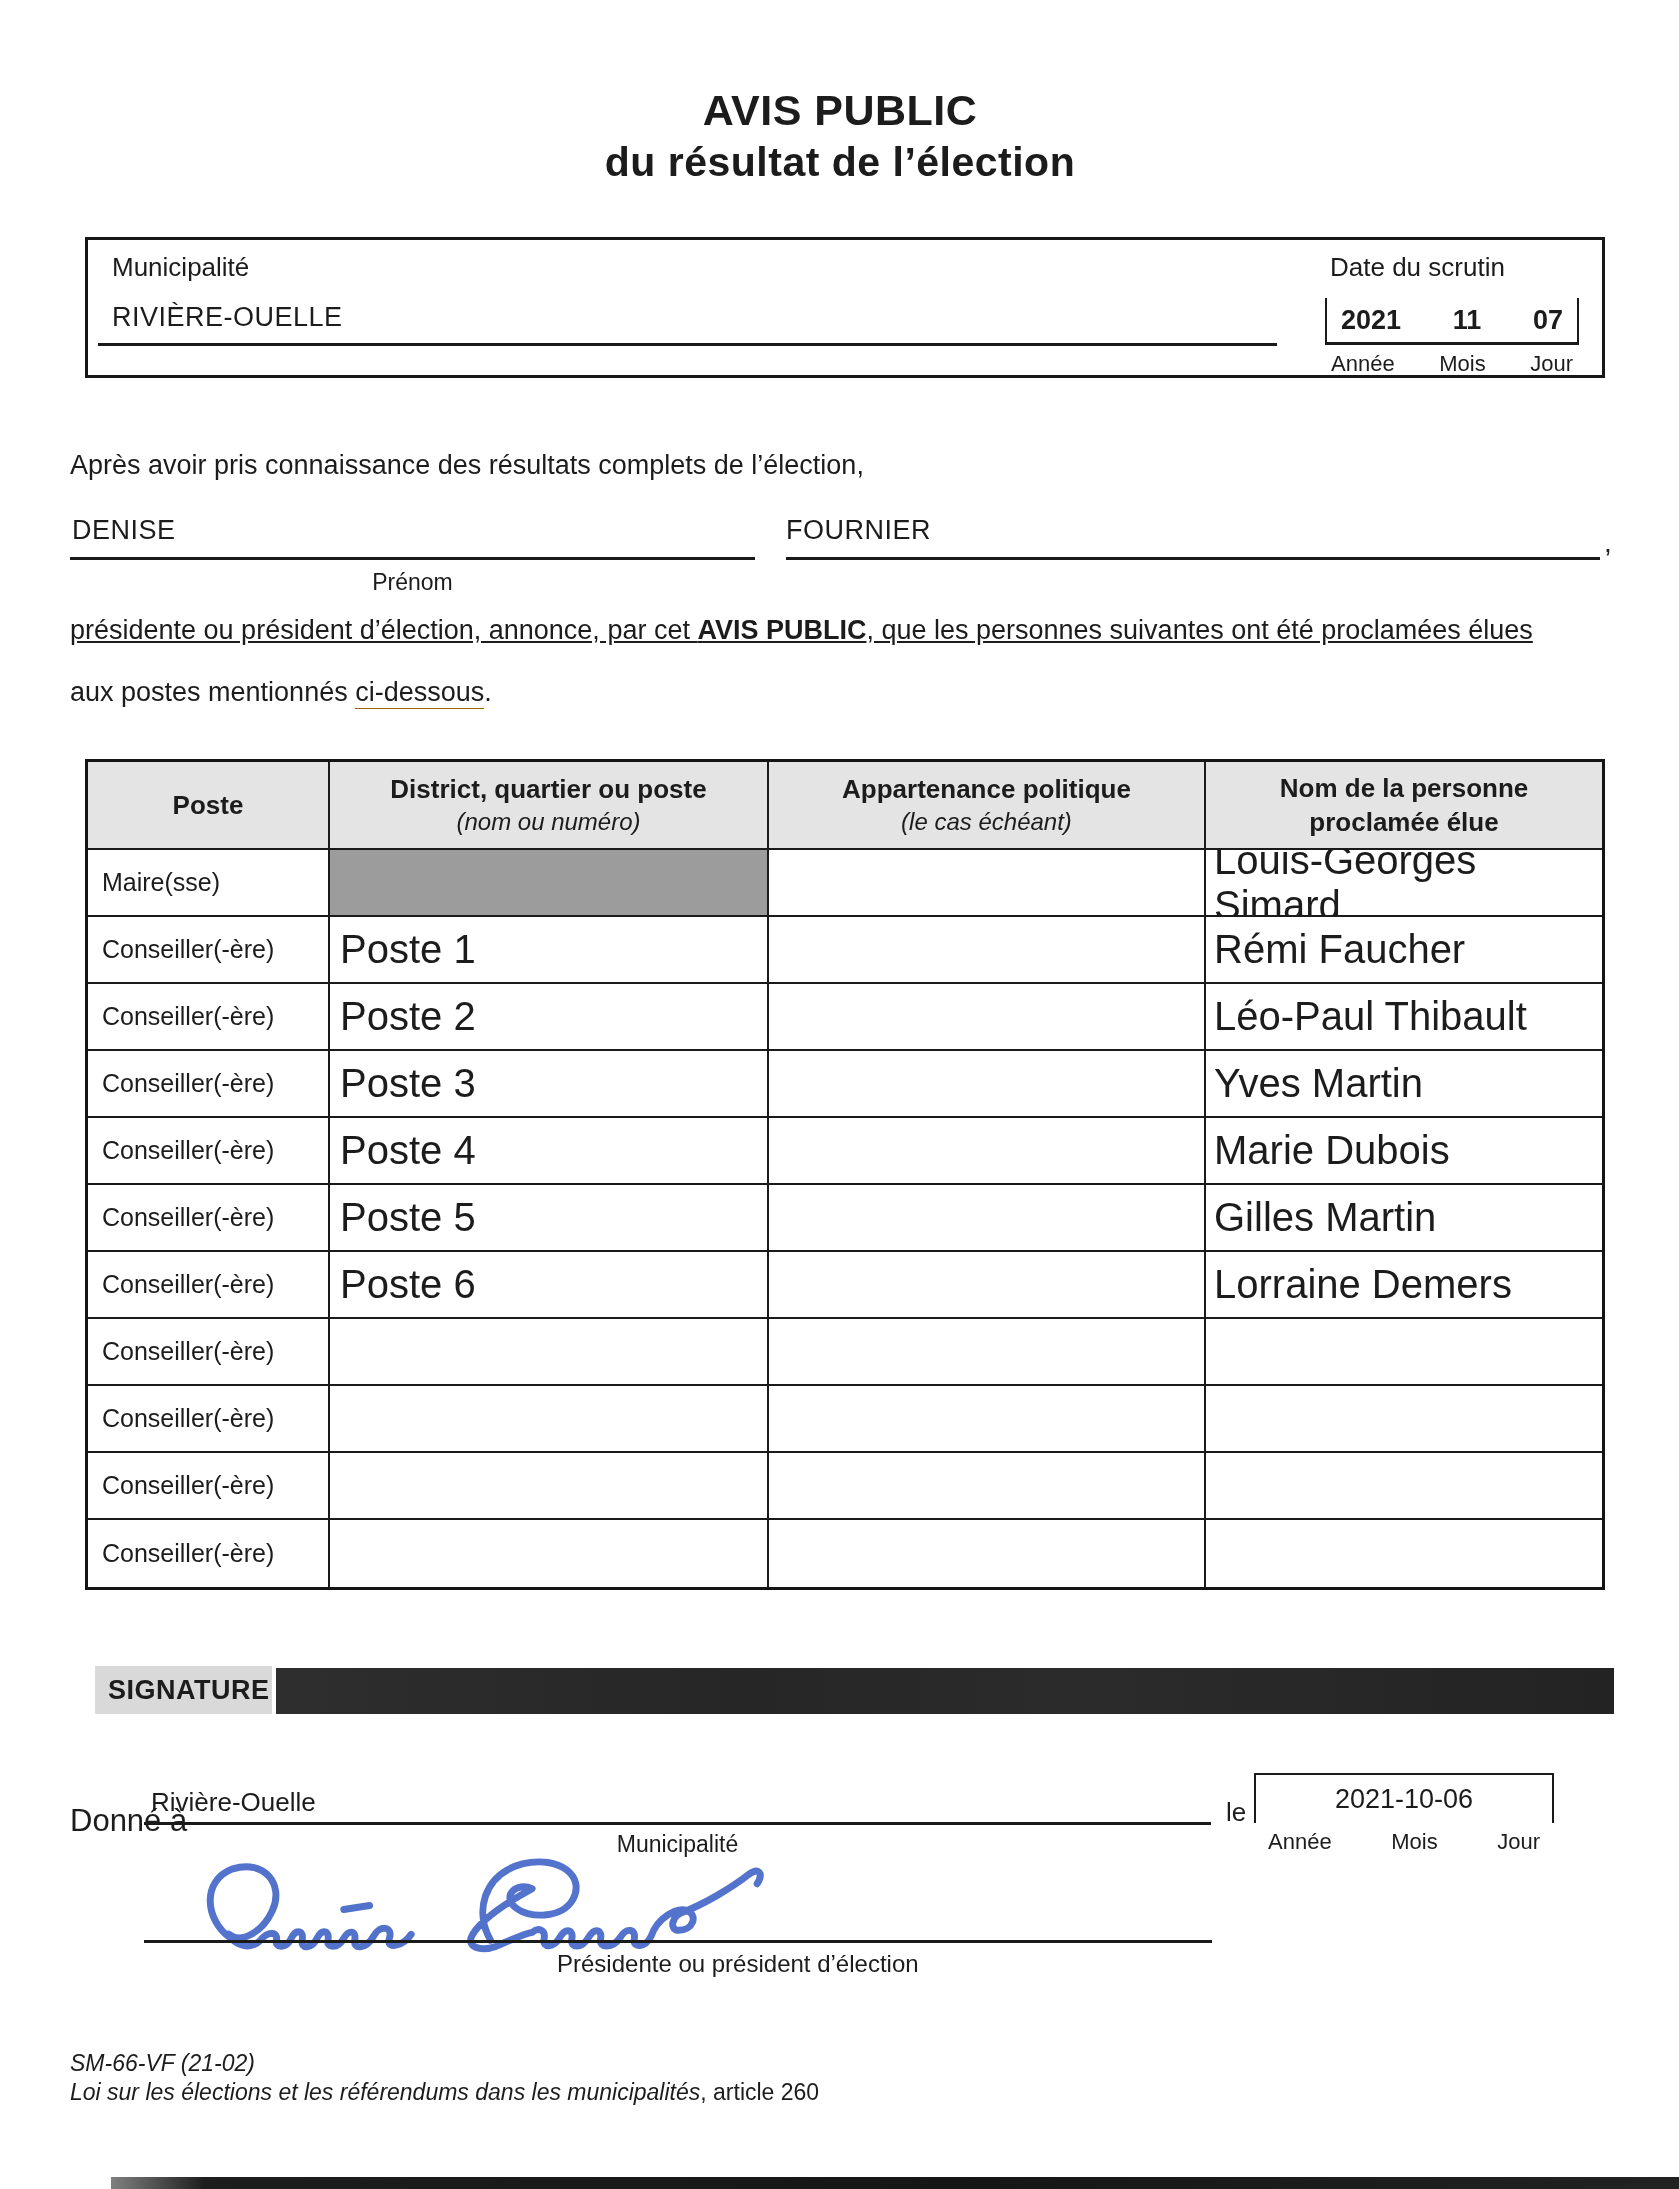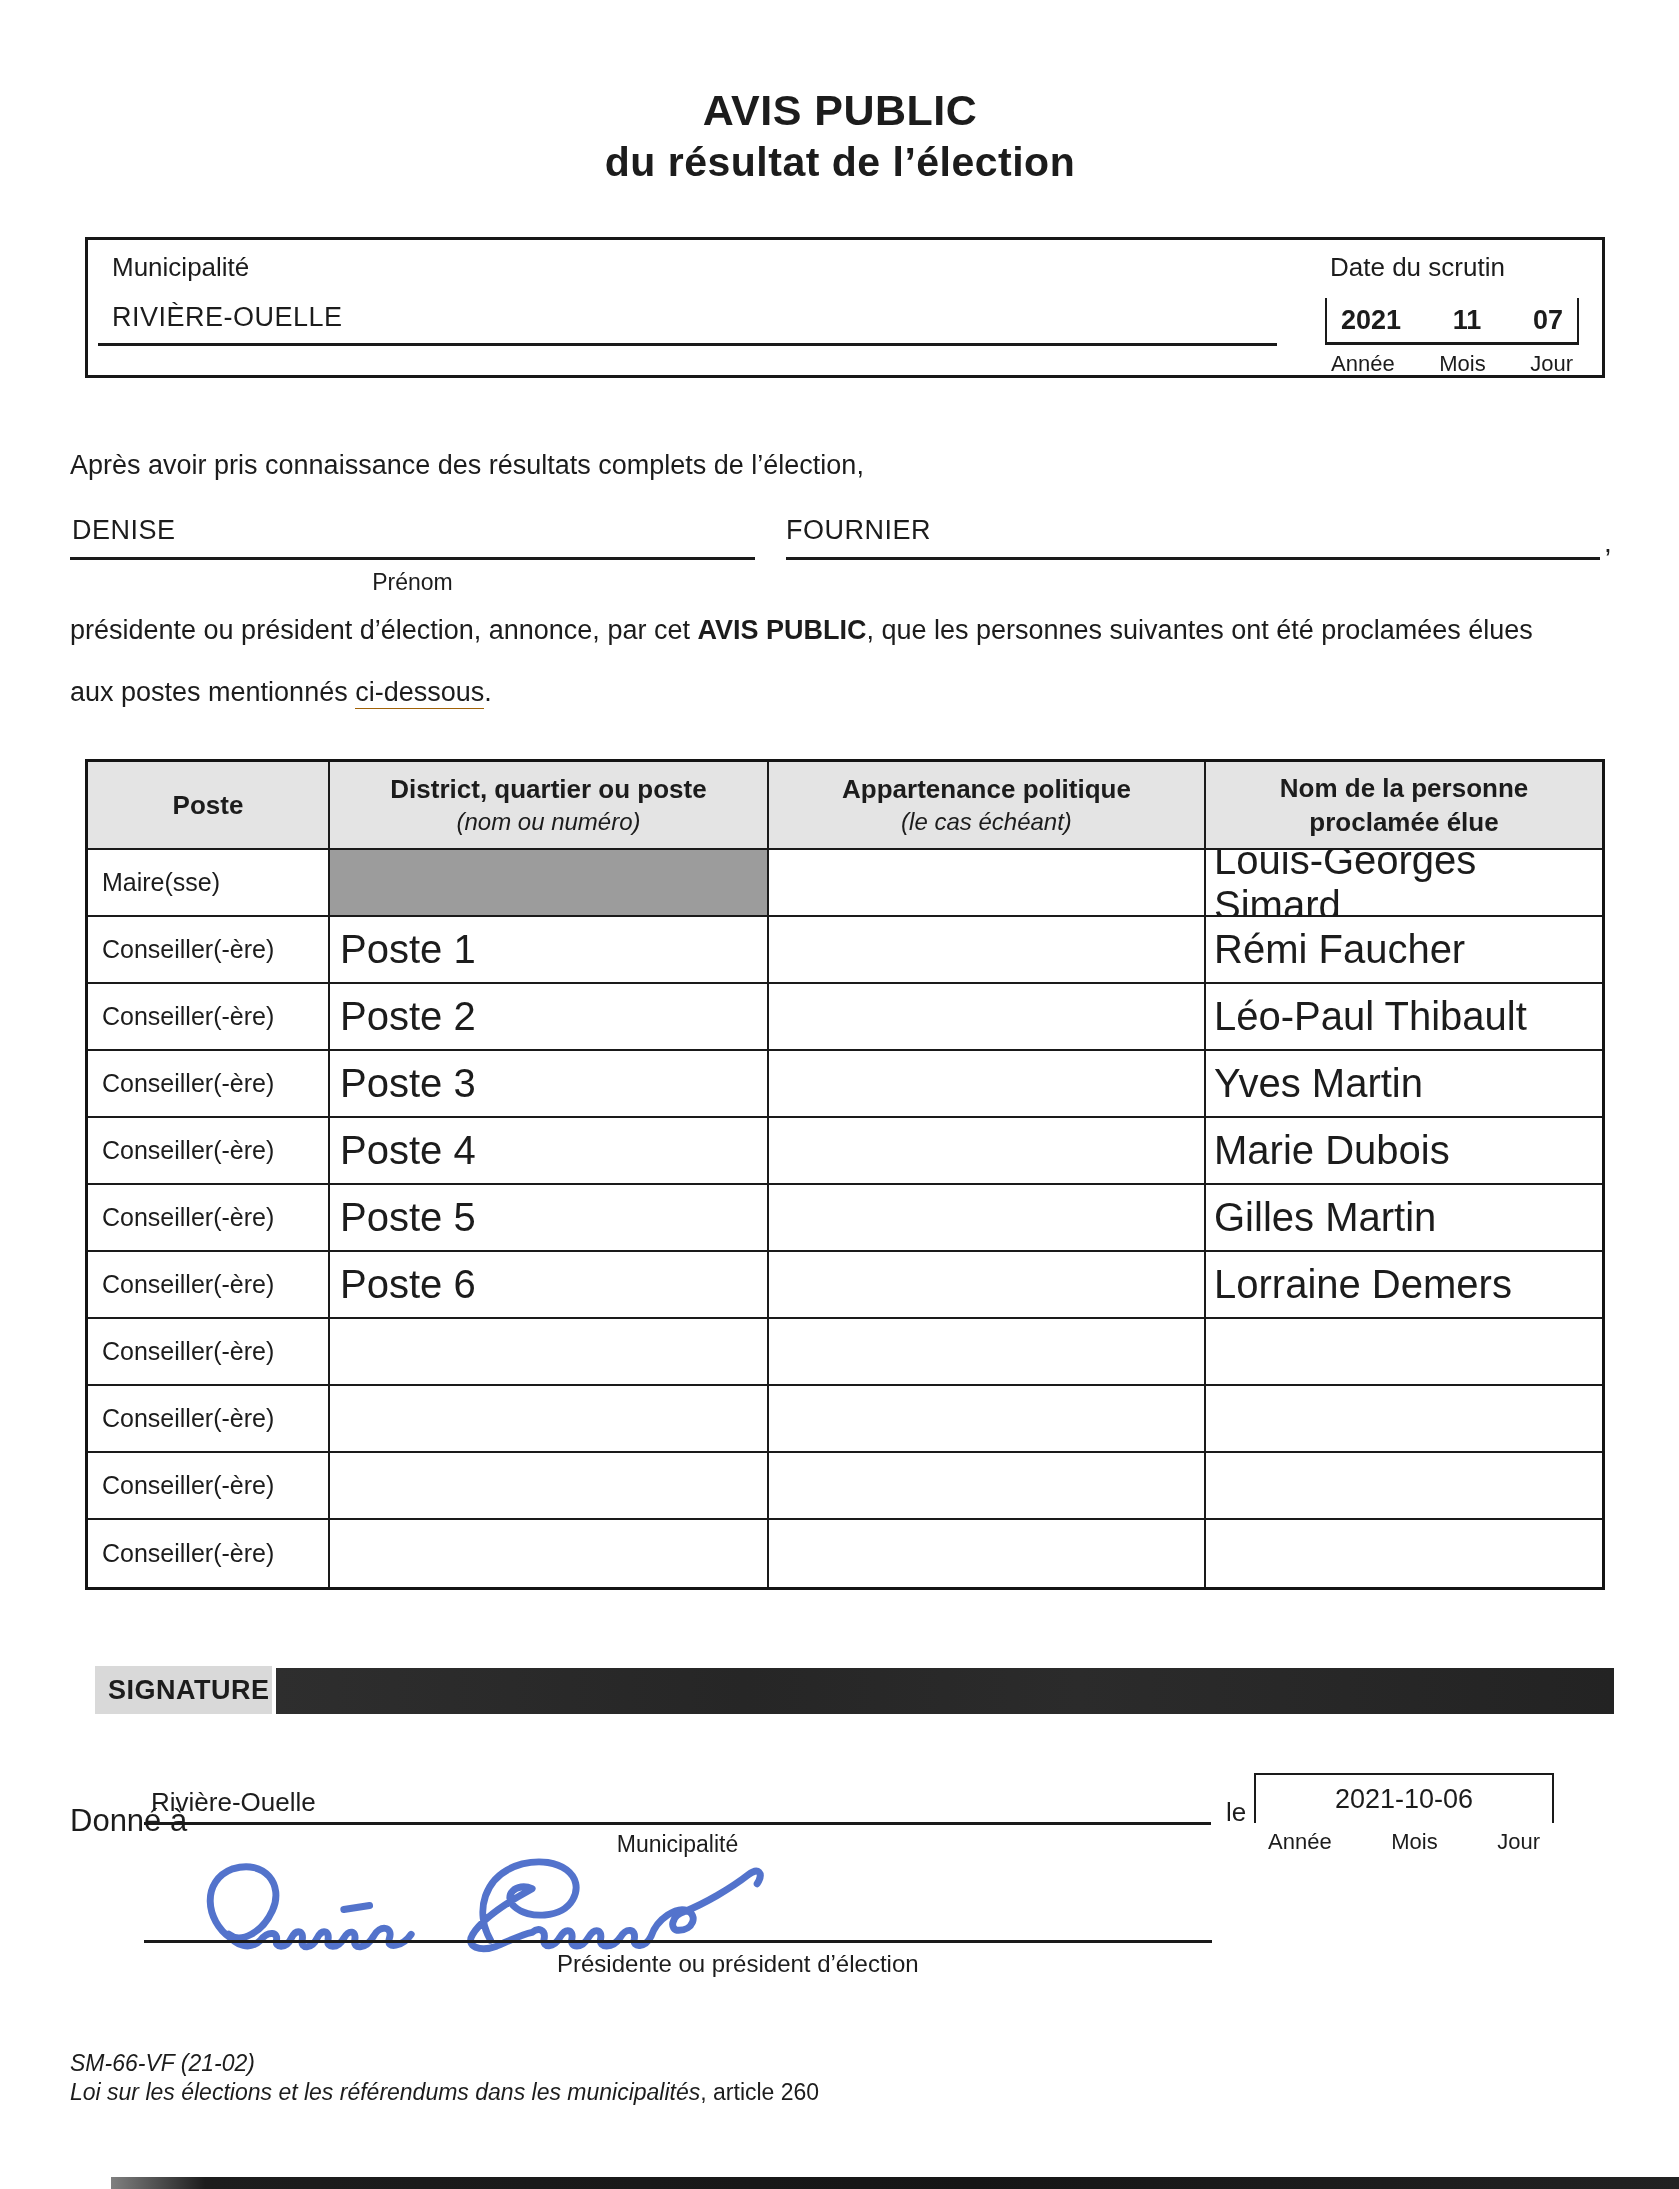--- a/index.html
+++ b/index.html
@@ -37,21 +37,21 @@
   .intro { left:70px; top:450px; }
   .prenom-value { left:72px; top:515px; font-size:27px; letter-spacing:0.5px; }
   .nom-value { left:786px; top:515px; font-size:27px; letter-spacing:0.5px; }
   .uline { height:3px; background:#1a1a1a; }
   .prenom-line { left:70px; top:557px; width:685px; }
   .nom-line { left:786px; top:557px; width:814px; }
   .field-label { font-size:23px; text-align:center; }
   .prenom-label { left:70px; top:569px; width:685px; }
   .nom-label { left:786px; top:569px; width:814px; }
   .after-comma { left:1604px; top:527px; font-size:28px; }
-  .announce1 { left:70px; top:615px; width:1552px; }
+  .announce1 { left:70px; top:615px; width:1552px;text-decoration:underline; }
   .announce2 { left:70px; top:677px; }
   .bold { font-weight:bold; }
   .u-word { border-bottom:1px solid #a16207; padding-bottom:1px; }
 
   
   .rtable {
     left:85px; top:759px; border:3px solid #141414; background:#fff;
     display:grid; grid-template-columns:242px 439px 437px 396px;
     grid-template-rows:88px repeat(11,67px);
   }

